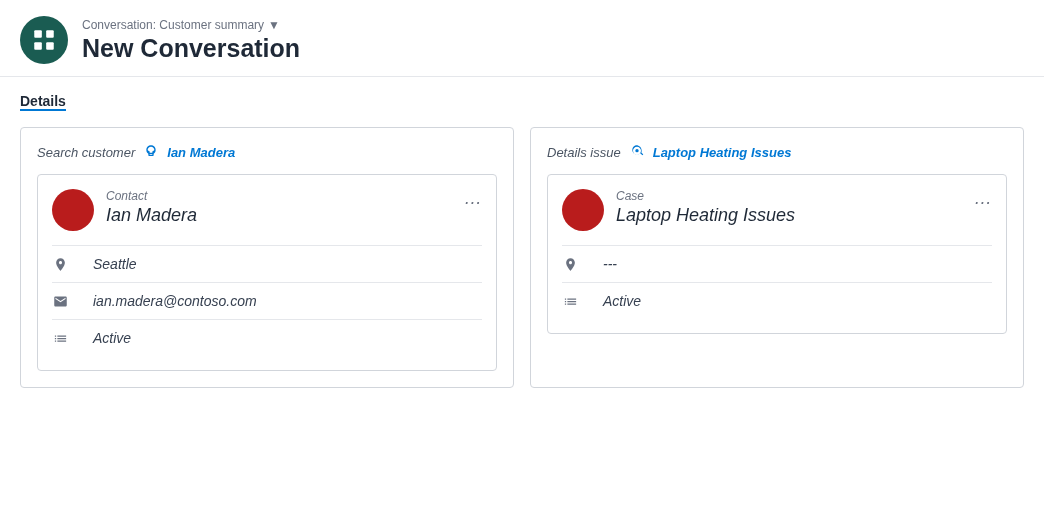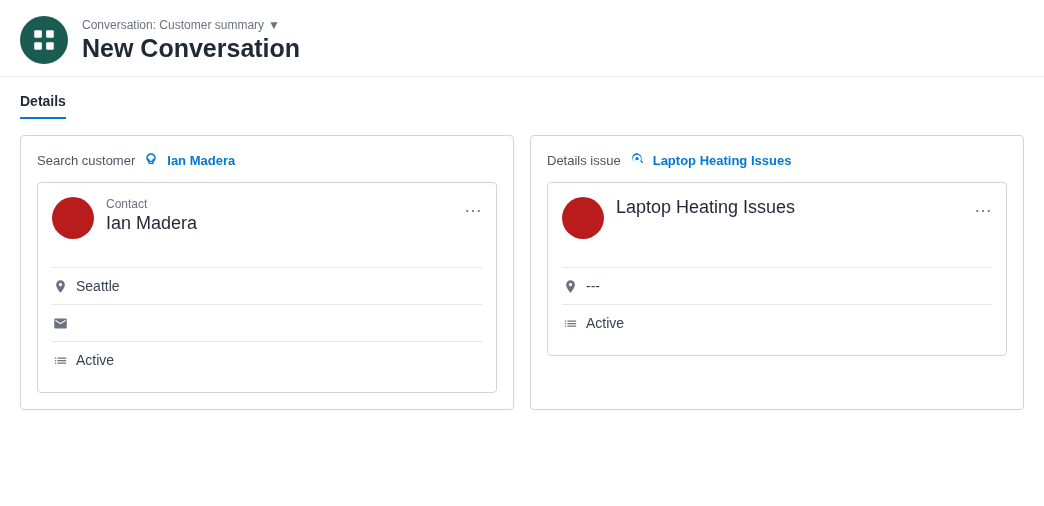--- a/index.html
+++ b/index.html
@@ -57,37 +57,37 @@
 
     .tabs-section {
       padding: 16px 20px 0 20px;
     }
 
     .tab-item {
       display: inline-block;
       font-size: 14px;
       font-weight: 600;
       color: #1f2937;
-      padding-bottom: 8px;
       border-bottom: 2px solid #0078d4;
       cursor: pointer;
     }
 
     .main-content {
       display: flex;
       gap: 16px;
       padding: 16px 20px;
     }
 
     .panel {
       flex: 1;
       border: 1px solid #d1d5db;
       border-radius: 4px;
       padding: 16px;
       background: #fff;
+      font-style: italic;
     }
 
     .panel-search-row {
       display: flex;
       align-items: center;
       gap: 8px;
       margin-bottom: 14px;
     }
 
     .panel-search-label {
@@ -116,21 +116,21 @@
       border: 1px solid #d1d5db;
       border-radius: 4px;
       padding: 14px;
       background: #fff;
     }
 
     .card-header {
       display: flex;
       align-items: flex-start;
       gap: 12px;
-      margin-bottom: 28px;
+      margin-bottom: 14px;
     }
 
     .avatar {
       width: 42px;
       height: 42px;
       border-radius: 50%;
       background: #b91c1c;
       flex-shrink: 0;
     }
 
@@ -153,21 +153,21 @@
     .card-menu {
       font-size: 18px;
       color: #6b7280;
       cursor: pointer;
       line-height: 1;
     }
 
     .card-field {
       display: flex;
       align-items: center;
-      gap: 8px;
+      gap: 25px;
       padding: 10px 0;
       border-top: 1px solid #e5e7eb;
     }
 
     .field-icon {
       width: 16px;
       height: 16px;
       display: flex;
       align-items: center;
       justify-content: center;
@@ -243,20 +243,21 @@
         </span>
         <span class="field-value">Seattle</span>
       </div>
 
       <div class="card-field">
         <span class="field-icon">
           <svg viewBox="0 0 24 24" xmlns="http://www.w3.org/2000/svg">
             <path d="M20 4H4c-1.1 0-2 .9-2 2v12c0 1.1.9 2 2 2h16c1.1 0 2-.9 2-2V6c0-1.1-.9-2-2-2zm0 4l-8 5-8-5V6l8 5 8-5v2z"></path>
           </svg>
         </span>
+        <span class="field-value">ian.madera@contoso.com</span>
       </div>
 
       <div class="card-field">
         <span class="field-icon">
           <svg viewBox="0 0 24 24" xmlns="http://www.w3.org/2000/svg">
             <path d="M3 13h2v-2H3v2zm0 4h2v-2H3v2zm0-8h2V7H3v2zm4 4h14v-2H7v2zm0 4h14v-2H7v2zM7 7v2h14V7H7z"></path>
           </svg>
         </span>
         <span class="field-value">Active</span>
       </div>
@@ -272,20 +273,21 @@
           <circle cx="12" cy="10" r="2.5"></circle>
         </svg>
       </span>
       <span class="panel-search-value">Laptop Heating Issues</span>
     </div>
 
     <div class="card">
       <div class="card-header">
         <div class="avatar"></div>
         <div class="card-info">
+          <div class="card-type">Case</div>
           <div class="card-name">Laptop Heating Issues</div>
         </div>
         <div class="card-menu">…</div>
       </div>
 
       <div class="card-field">
         <span class="field-icon">
           <svg viewBox="0 0 24 24" xmlns="http://www.w3.org/2000/svg">
             <path d="M12 2C8.13 2 5 5.13 5 9c0 5.25 7 13 7 13s7-7.75 7-13c0-3.87-3.13-7-7-7zm0 9.5c-1.38 0-2.5-1.12-2.5-2.5S10.62 6.5 12 6.5s2.5 1.12 2.5 2.5S13.38 11.5 12 11.5z"></path>
           </svg>

